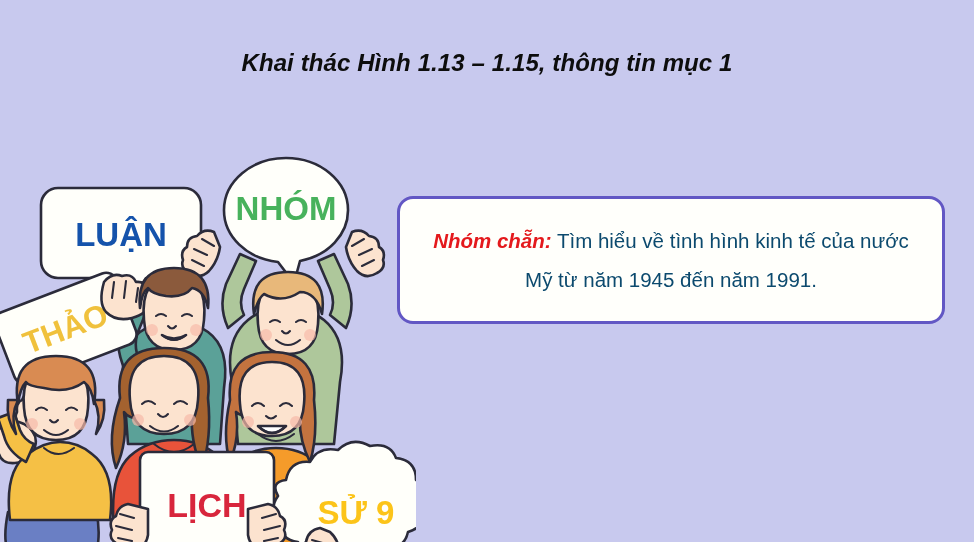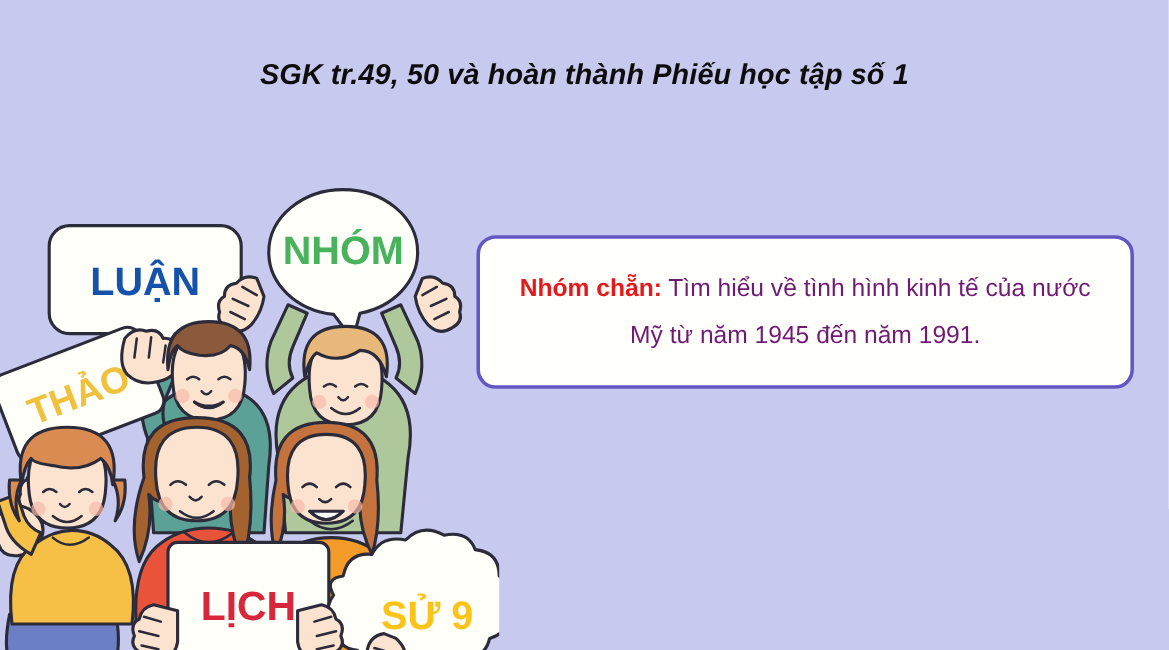--- a/index.html
+++ b/index.html
@@ -71,24 +71,25 @@
     transform: translateY(-50%);
     padding: 0 18px;
     box-sizing: border-box;
     text-align: center;
     font-size: 20.5px;
     color: #101010;
     line-height: 1.92;
   }
   .tag {
     font-weight: bold;
+    font-style: italic;
   }
   .tag-even { color: #e4191c; }
   .tag-odd  { color: #a8281c; }
-  .body-text { color: #701a75; }
+  .body-text { color: #0c4a6e; }
 
   
   #art {
     position: absolute;
     left: -4px;
     top: 132px;
     width: 420px;
     height: 412px;
     z-index: 20;
   }
@@ -240,21 +241,21 @@
         <path class="ol" fill="#fce3cf" d="M272 372 q10 2 12 12 q8 4 4 14 q4 8 -4 13 q-4 10 -16 8 q-14 -3 -16 -16 l0 -26 z"></path>
         <path class="thin" d="M280 382 l-14 4 M284 394 l-16 4 M282 406 l-14 3"></path>
         <path class="ol" fill="#fce3cf" d="M324 396 q-12 2 -14 14 q-8 6 -2 16 q0 12 14 12 q16 0 20 -14 q3 -14 -8 -24 z"></path>
         <path class="thin" d="M316 408 l14 4 M312 420 l16 4"></path>
       </g>
 
     </svg>
   </div>
 
   <div class="title-block">
-    <div class="title-line">SGK tr.49, 50 và hoàn thành Phiếu học tập số 1</div>
+    <div class="title-line">Khai thác Hình 1.13 – 1.15, thông tin mục 1</div>
   </div>
 
   <div class="info-box" id="box-even" style="border-color: rgb(98, 87, 196); background: rgb(255, 255, 251);">
     <div class="info-inner">
       <span class="tag tag-even" style="color: rgb(228, 25, 28);">Nhóm chẵn:</span><span class="body-text"> Tìm hiểu về tình hình kinh tế của nước Mỹ từ năm 1945 đến năm 1991.</span>
     </div>
   </div>
 
 
 </div>

